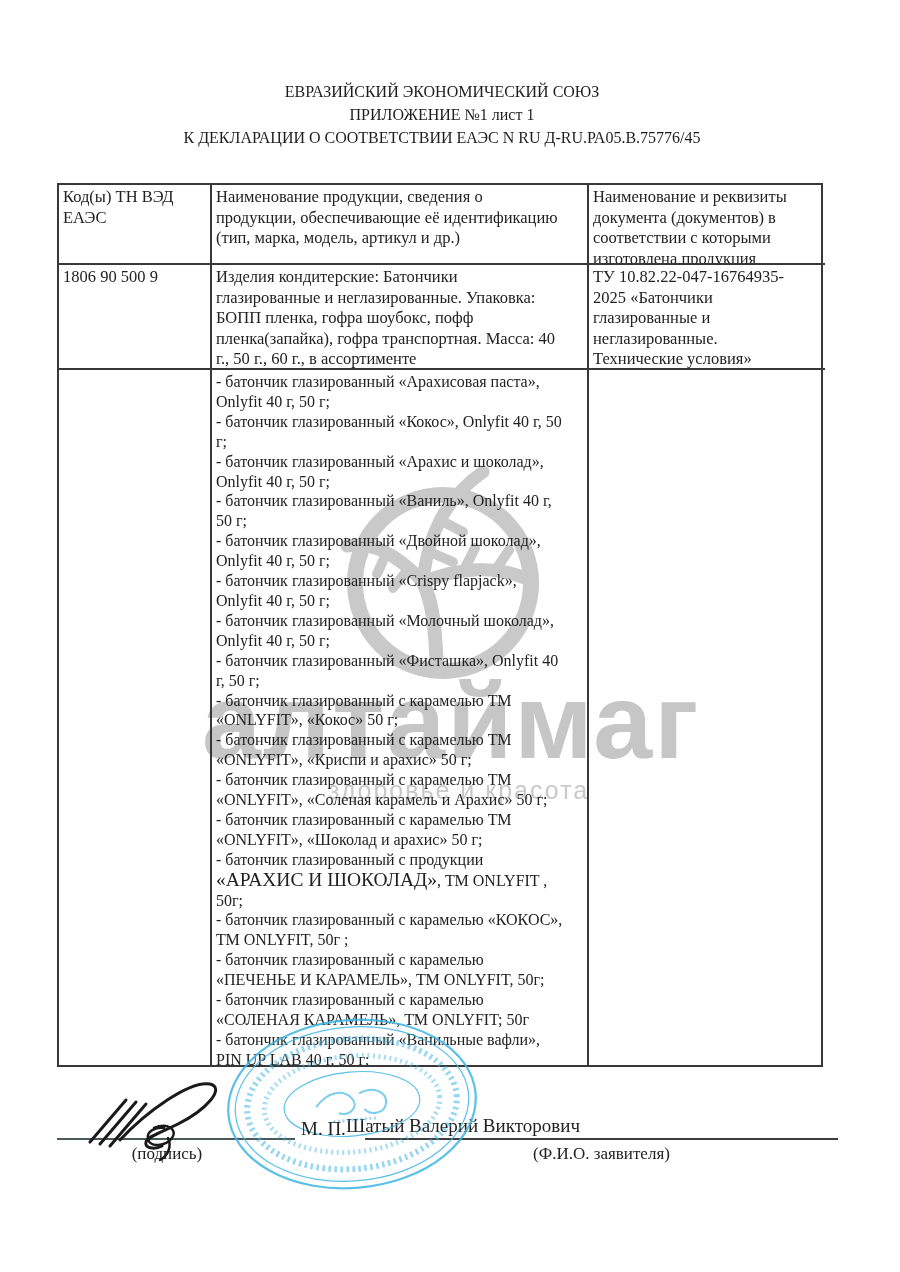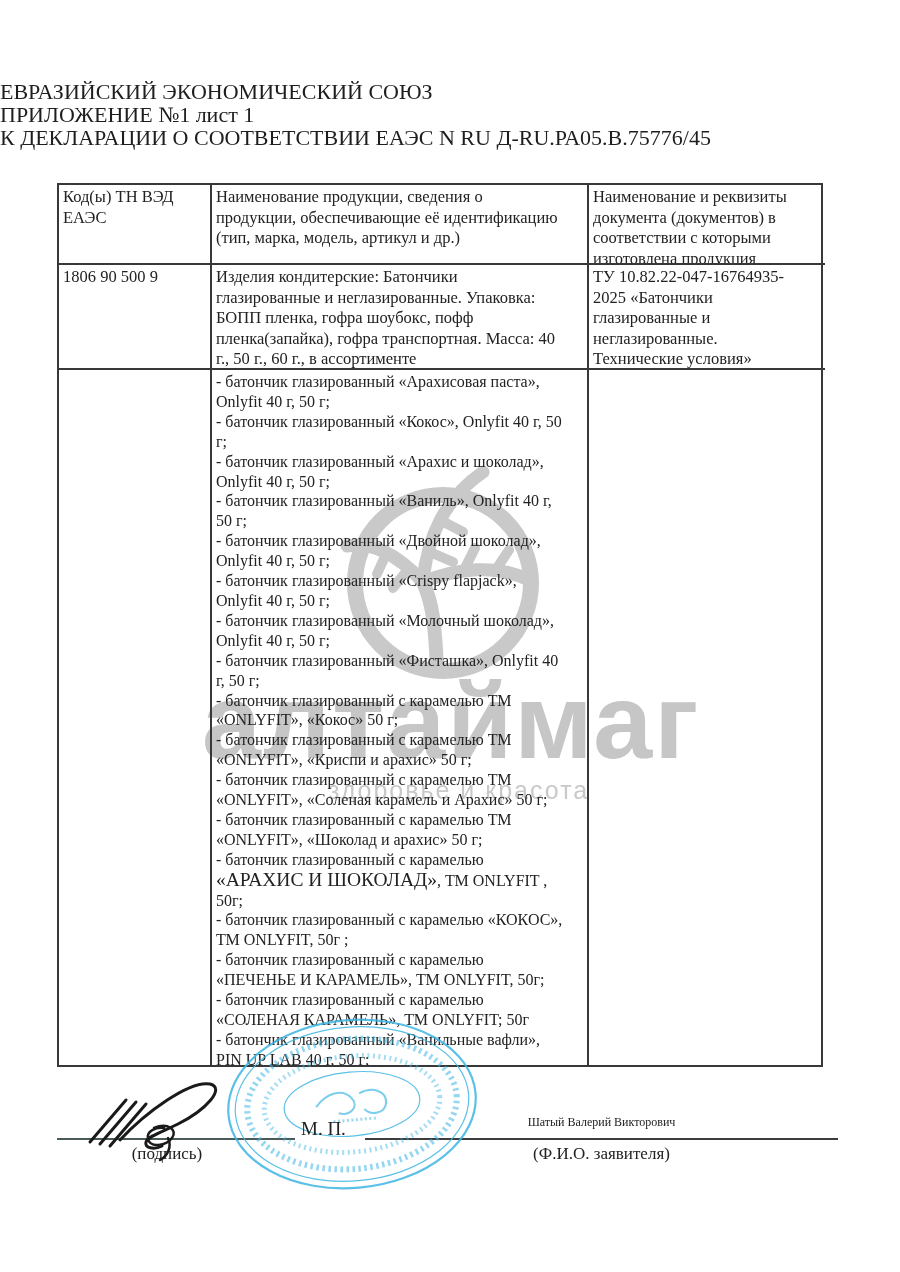--- a/index.html
+++ b/index.html
@@ -1,21 +1,21 @@
 <!DOCTYPE html>
 <html><head>
 <meta charset="utf-8">
 <style>
   html,body{margin:0;padding:0;background:#ffffff;}
   .page{position:relative;width:900px;height:1272px;background:#ffffff;overflow:hidden;
         font-family:"Liberation Serif", serif;color:#222222;}
 
   
-  .doc-header{position:absolute;left:0;top:80px;width:884px;text-align:left;
-              font-size:22px;line-height:23px;color:#1e1e1e;}
+  .doc-header{position:absolute;left:0;top:80px;width:884px;text-align:center;
+              font-size:16px;line-height:23px;color:#1e1e1e;}
 
   
   .wm{position:absolute;z-index:1;color:#c6c6c6;}
   .wm-emblem{left:333px;top:450px;width:220px;height:245px;}
   .wm-brand{left:202px;top:668px;width:520px;font-family:"Liberation Sans",sans-serif;
             font-weight:bold;font-size:106px;letter-spacing:2px;line-height:106px;color:#c6c6c6;}
   .wm-tagline{left:328px;top:776px;width:300px;font-family:"Liberation Sans",sans-serif;
               font-size:25px;letter-spacing:2px;color:#c9c9c9;}
 
   
@@ -30,21 +30,21 @@
   .big-run{font-size:19.5px;}
 
   
   .stamp{position:absolute;z-index:3;left:220px;top:1012px;width:264px;height:184px;
          transform:rotate(-5deg);opacity:0.85;}
   .signature{position:absolute;z-index:3;left:80px;top:1076px;width:170px;height:92px;}
   .sig-line{position:absolute;z-index:2;left:57px;top:1138px;width:238px;height:2px;background:#4a5a58;}
   .fio-line{position:absolute;z-index:2;left:365px;top:1138px;width:473px;height:2px;background:#3d3d3d;}
   .sign-caption{position:absolute;z-index:2;left:107px;top:1144px;width:120px;text-align:center;font-size:17px;}
   .stamp-caption{position:absolute;z-index:4;left:301px;top:1118px;font-size:19px;}
-  .applicant-name{position:absolute;z-index:2;left:365px;top:1115px;width:473px;text-align:center;font-size:12px;}
+  .applicant-name{position:absolute;z-index:2;left:346px;top:1115px;width:473px;font-size:19px;}
   .applicant-caption{position:absolute;z-index:2;left:365px;top:1144px;width:473px;text-align:center;font-size:17px;}
 </style>
 </head>
 <body>
 
 <div class="page">
 
   <svg class="wm wm-emblem" viewBox="0 0 220 245" xmlns="http://www.w3.org/2000/svg">
     <g fill="none" stroke="#c9c9c9" stroke-linecap="round">
       <circle cx="110" cy="133" r="88" stroke-width="16"></circle>
@@ -85,21 +85,21 @@
         <div class="product-line"><span>- батончик глазированный «Арахис и шоколад», Onlyfit 40 г, 50 г;</span></div>
         <div class="product-line"><span>- батончик глазированный «Ваниль», Onlyfit 40 г, 50 г;</span></div>
         <div class="product-line"><span>- батончик глазированный «Двойной шоколад», Onlyfit 40 г, 50 г;</span></div>
         <div class="product-line"><span>- батончик глазированный «Crispy flapjack», Onlyfit 40 г, 50 г;</span></div>
         <div class="product-line"><span>- батончик глазированный «Молочный шоколад», Onlyfit 40 г, 50 г;</span></div>
         <div class="product-line"><span>- батончик глазированный «Фисташка», Onlyfit 40 г, 50 г;</span></div>
         <div class="product-line"><span>- батончик глазированный с карамелью ТМ «ONLYFIT», «Кокос» 50 г;</span></div>
         <div class="product-line"><span>- батончик глазированный с карамелью ТМ «ONLYFIT», «Криспи и арахис» 50 г;</span></div>
         <div class="product-line"><span>- батончик глазированный с карамелью ТМ «ONLYFIT», «Соленая карамель и Арахис» 50 г;</span></div>
         <div class="product-line"><span>- батончик глазированный с карамелью ТМ «ONLYFIT», «Шоколад и арахис» 50 г;</span></div>
-        <div class="product-line"><span>- батончик глазированный с карамелью </span><span class="big-run">«АРАХИС И ШОКОЛАД»</span><span>, ТМ ONLYFIT , 50г;</span></div>
+        <div class="product-line"><span>- батончик глазированный с продукции </span><span class="big-run">«АРАХИС И ШОКОЛАД»</span><span>, ТМ ONLYFIT , 50г;</span></div>
         <div class="product-line"><span>- батончик глазированный с карамелью «КОКОС», ТМ ONLYFIT, 50г ;</span></div>
         <div class="product-line"><span>- батончик глазированный с карамелью «ПЕЧЕНЬЕ И КАРАМЕЛЬ», ТМ ONLYFIT, 50г;</span></div>
         <div class="product-line"><span>- батончик глазированный с карамелью «СОЛЕНАЯ КАРАМЕЛЬ», ТМ ONLYFIT; 50г</span></div>
         <div class="product-line"><span>- батончик глазированный «Ванильные вафли», PIN UP LAB 40 г, 50 г;</span></div>
       </div>
     <div class="cell last-col last-row"></div>
   </div>
 
   <svg class="stamp" viewBox="0 0 264 184" xmlns="http://www.w3.org/2000/svg">
     <g fill="none" stroke="#3fb6e3">

